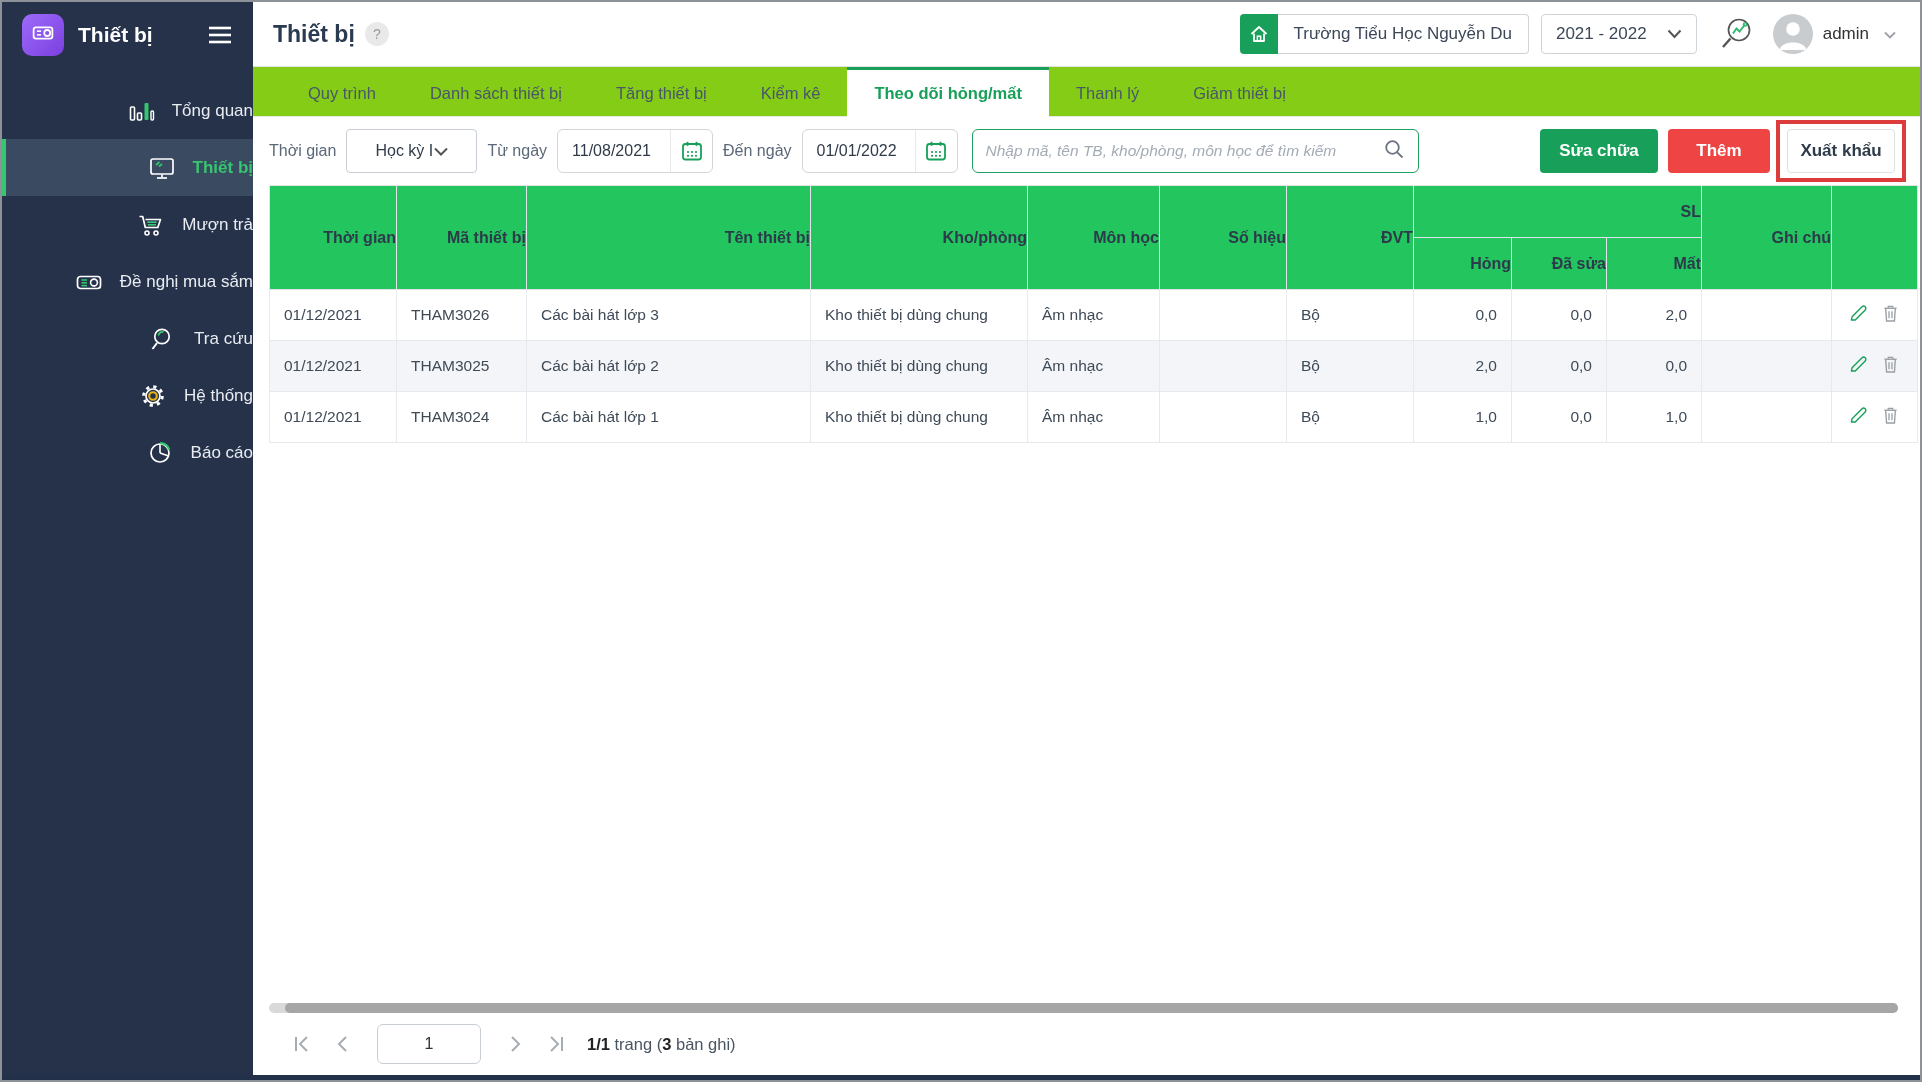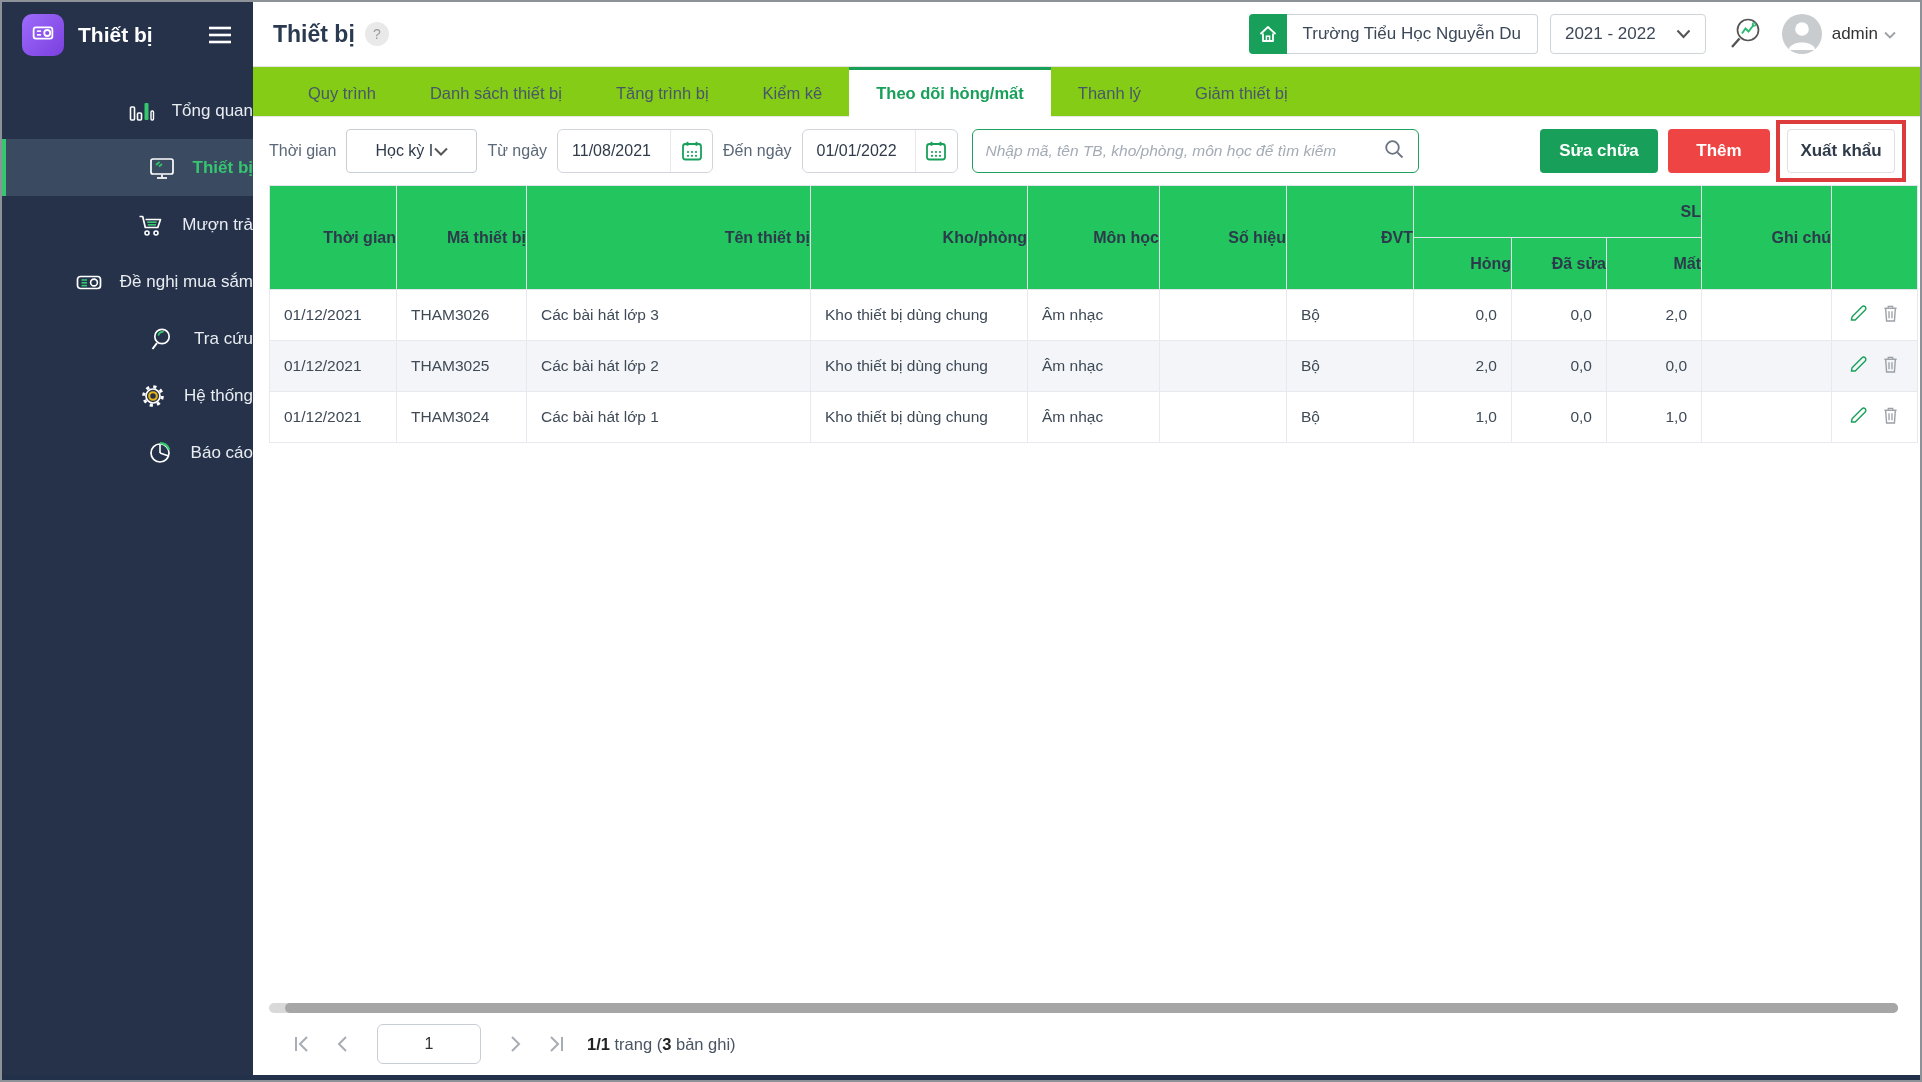--- a/index.html
+++ b/index.html
@@ -27,21 +27,21 @@
   .topbar { height:64px; display:flex; align-items:center; padding:0 24px 0 20px; flex-shrink:0; }
   .page-title { font-size:23px; font-weight:700; color:#2a3a50; }
   .help-badge { width:24px; height:24px; border-radius:50%; background:#e9e9e9; color:#9a9a9a; font-size:14px; display:flex; align-items:center; justify-content:center; margin-left:10px; cursor:pointer; }
   .top-right { margin-left:auto; display:flex; align-items:center; }
   .school-group { display:flex; height:40px; cursor:pointer; }
   .house-btn { width:38px; background:#18a05a; border-radius:4px 0 0 4px; display:flex; align-items:center; justify-content:center; }
   .school-name { border:1px solid #cfd4d9; border-left:none; border-radius:0 4px 4px 0; display:flex; align-items:center; padding:0 16px; font-size:17px; color:#3c4858; background:#fff; }
   .year-select { margin-left:12px; height:40px; border:1px solid #cfd4d9; border-radius:4px; display:flex; align-items:center; padding:0 14px; gap:20px; font-size:17px; color:#3c4858; cursor:pointer; }
   .stats-btn { margin-left:18px; cursor:pointer; display:flex; }
   .avatar { width:40px; height:40px; border-radius:50%; background:#c9cccf; margin-left:16px; overflow:hidden; display:flex; align-items:flex-end; justify-content:center; cursor:pointer; }
-  .user-chip { margin-left:10px; font-size:17px; color:#333; display:flex; align-items:center; gap:6px; cursor:pointer; }
+  .user-chip { margin-left:10px; font-size:17px; color:#333; display:flex; align-items:center; gap:15px; cursor:pointer; }
 
   .tabbar { height:51px; background:#84cc16; border-top:1px solid #e3e3e3; border-bottom:1px solid #e7e7e7; display:flex; padding-left:28px; flex-shrink:0; }
   .tab { display:flex; align-items:center; padding:0 27px; font-size:16.5px; color:#49576a; border-top:3px solid transparent; cursor:pointer; white-space:nowrap; }
   .tab.active { background:#fff; color:#18a05a; border-top-color:#18a05a; font-weight:600; margin-bottom:-1px; }
 
   .filterbar { height:68px; display:flex; align-items:center; padding:0 14px 0 16px; flex-shrink:0; }
   .f-label { font-size:16px; color:#5b6878; white-space:nowrap; }
   .select { width:131px; height:44px; border:1px solid #c9ced4; border-radius:4px; display:flex; align-items:center; justify-content:space-between; padding:0 28px; font-size:16px; color:#2f3b4a; margin:0 10px; cursor:pointer; background:#fff; }
   .date-box { height:44px; border:1px solid #d2d6db; border-radius:6px; display:flex; align-items:center; margin:0 10px; background:#fff; cursor:pointer; }
   .date-text { padding:0 14px; font-size:16px; color:#2f3b4a; min-width:112px; }
@@ -240,21 +240,21 @@
                   <path d="M1 1.5 L6 6.5 L11 1.5" stroke="#9aa0a6" stroke-width="1.8" fill="none"></path>
                 </svg>
             </span>
           </div>
         </div>
       </div>
 
       <div class="tabbar">
         <div class="tab">Quy trình</div>
         <div class="tab">Danh sách thiết bị</div>
-        <div class="tab">Tăng trình bị</div>
+        <div class="tab">Tăng thiết bị</div>
         <div class="tab">Kiểm kê</div>
         <div class="tab active">Theo dõi hỏng/mất</div>
         <div class="tab">Thanh lý</div>
         <div class="tab">Giảm thiết bị</div>
       </div>
 
       <div class="filterbar">
         <span class="f-label">Thời gian</span>
         <div class="select">
           <span>Học kỳ I</span>

